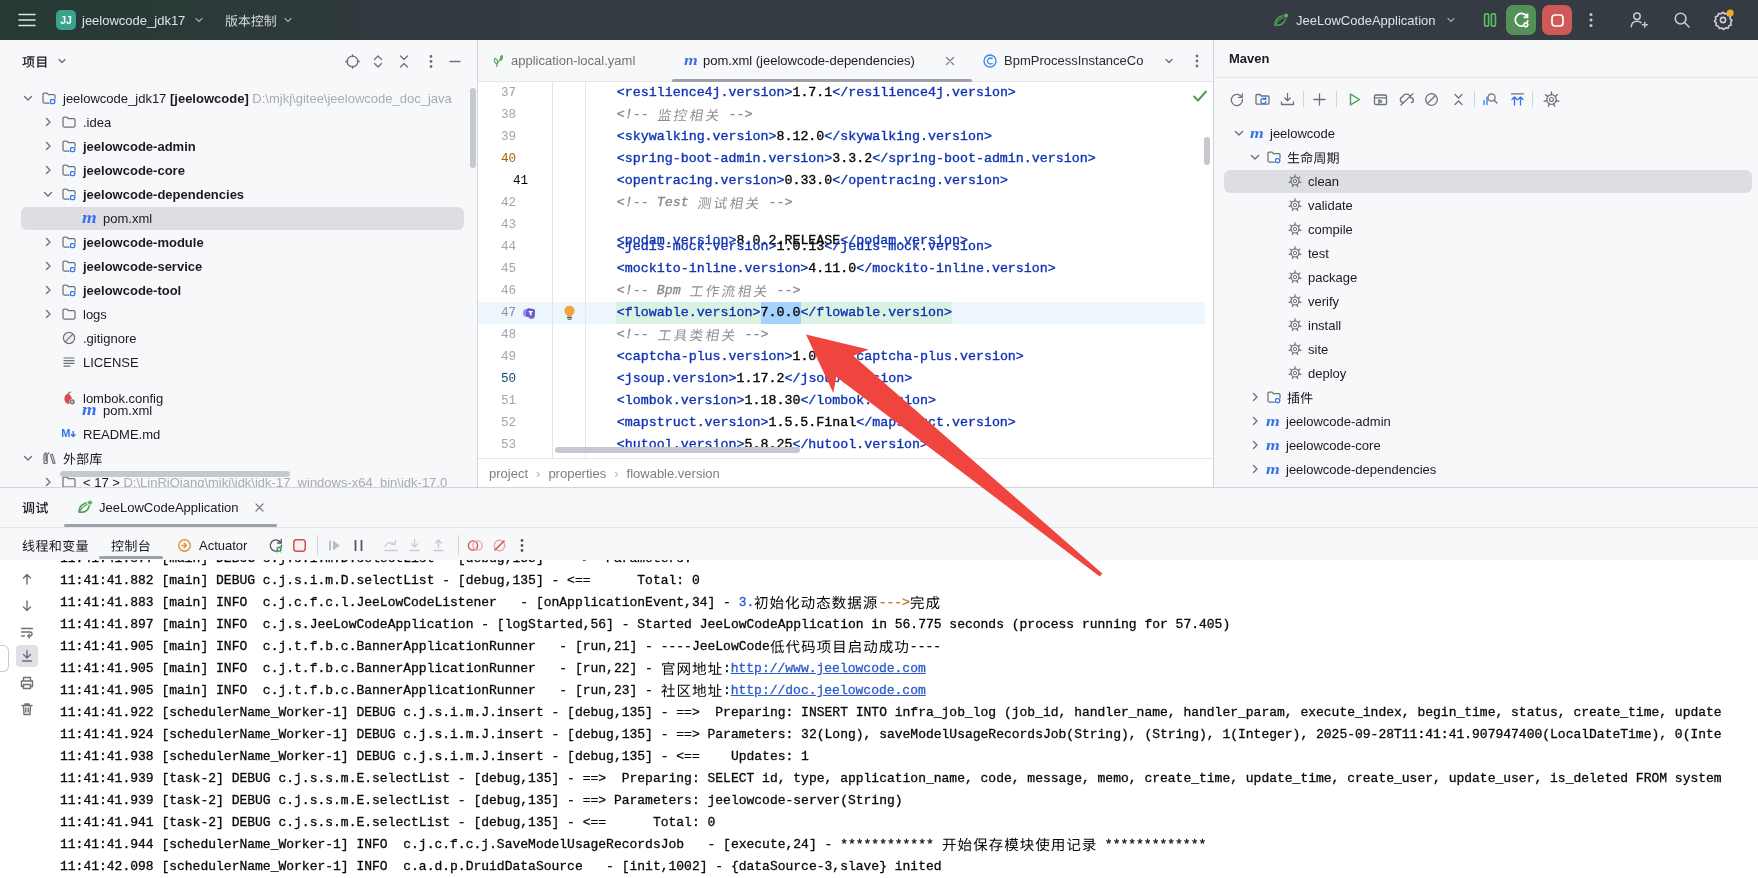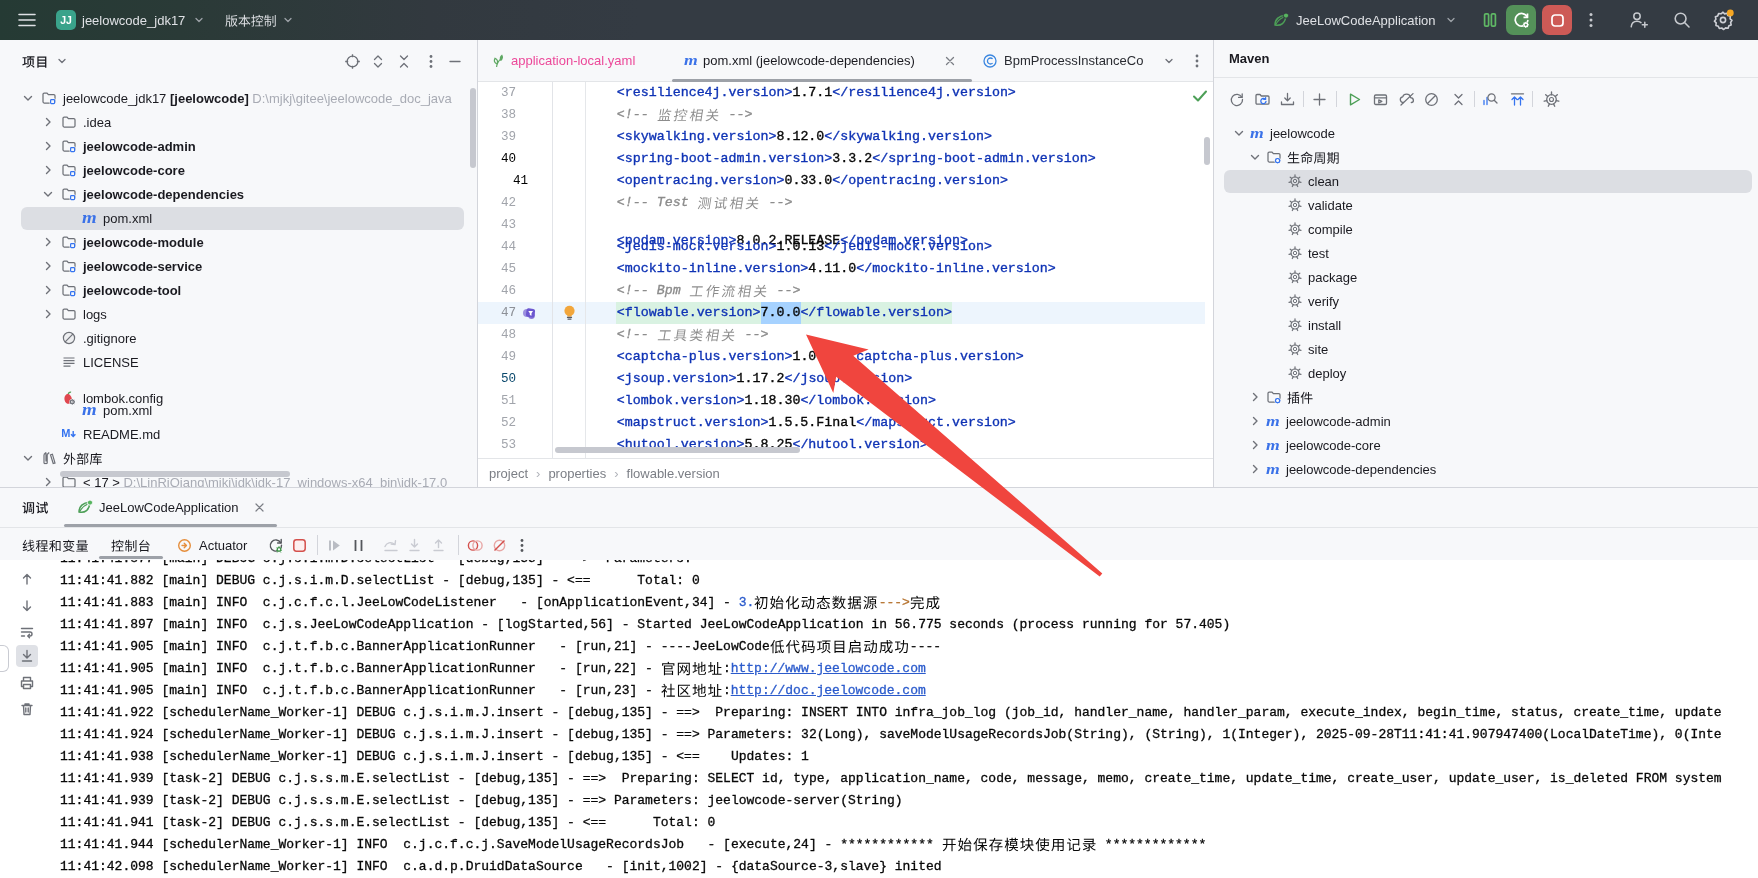--- a/index.html
+++ b/index.html
@@ -454,21 +454,21 @@
         </svg>
         <span style="display:inline-block;width:6px"></span>
         <span>&lt; 17 &gt; <span class="grey">D:\LinRiQiang\miki\jdk\jdk-17_windows-x64_bin\jdk-17.0</span></span>
       </div>
       <div class="abs" style="left:470px;top:48px;width:6px;height:80px;border-radius:3px;background:#c6c8cf"></div>
       <div class="abs" style="left:60px;top:431px;width:230px;height:6px;border-radius:3px;background:#c6c8cf"></div>
     </div>
     <div id="editor">
       <div class="abs" style="left:0;top:0;width:735px;height:42px;background:#f7f8fa"></div>
       <div class="hborder" style="left:0;top:41px;width:735px;background:#e3e5e8"></div>
-      <div class="row" style="left:11px;top:0;height:41px;gap:6px;font-size:13px;color:#ec4899">
+      <div class="row" style="left:11px;top:0;height:41px;gap:6px;font-size:13px;color:#737373">
         <svg width="16" height="16" viewBox="0 0 16 16">
           <path d="M7.6 14 C7.9 10.8 9.3 8 12 5.6" fill="none" stroke="#5fa863" stroke-width="1.2"></path>
           <path d="M11.2 7.6 C10.2 5.1 10.8 2.9 13.1 1.6 C14.6 3.8 14.3 6.2 12.1 7.9 C11.7 8.1 11.4 8 11.2 7.6Z" fill="#5fa863"></path>
           <path d="M8.3 10.4 C8.9 8.2 8.2 6.2 6 5.2 C4.9 7.3 5.5 9.5 7.5 10.7 C7.9 10.9 8.2 10.8 8.3 10.4Z" fill="none" stroke="#5fa863" stroke-width="1.2"></path>
         </svg>
         <span>application-local.yaml</span>
       </div>
       <div class="row" style="left:206px;top:0;height:41px;gap:6px;font-size:13px;color:#1a1a20">
         <span style="display:inline-block;width:13px;font-family:'Liberation Serif',serif;font-style:italic;font-weight:700;color:#3b72e8;font-size:15px;line-height:1;transform:scaleX(1.18);transform-origin:0 50%">m</span>
         <span>pom.xml (jeelowcode-dependencies)</span>
@@ -512,21 +512,21 @@
       <div class="codeline" style="left:75px;top:64px">        <span class="cm">&lt;!-- <svg width="63.84" height="14.42" viewBox="0 0 63.84 14.42" style="vertical-align:-2.18px;margin-bottom:-2.18px;overflow:visible">
             <g fill="#8c8c8c">
               <use href="#q12" transform="translate(0.0 12.24) skewX(-9) scale(0.0136 -0.0136)"></use>
               <use href="#q14" transform="translate(15.96 12.24) skewX(-9) scale(0.0136 -0.0136)"></use>
               <use href="#q18" transform="translate(31.92 12.24) skewX(-9) scale(0.0136 -0.0136)"></use>
               <use href="#q24" transform="translate(47.88 12.24) skewX(-9) scale(0.0136 -0.0136)"></use>
             </g>
           </svg> --&gt;</span></div>
       <div class="lnum" style="left:0;top:86px;color:#a1a4ab">39</div>
       <div class="codeline" style="left:75px;top:86px">        <span class="t">&lt;skywalking.version&gt;</span>8.12.0<span class="t">&lt;/skywalking.version&gt;</span></div>
-      <div class="lnum" style="left:0;top:108px;color:#000000">40</div>
+      <div class="lnum" style="left:0;top:108px;color:#a16207">40</div>
       <div class="codeline" style="left:75px;top:108px">        <span class="t">&lt;spring-boot-admin.version&gt;</span>3.3.2<span class="t">&lt;/spring-boot-admin.version&gt;</span></div>
       <div class="lnum" style="left:12px;top:130px;color:#000000">41</div>
       <div class="codeline" style="left:75px;top:130px">        <span class="t">&lt;opentracing.version&gt;</span>0.33.0<span class="t">&lt;/opentracing.version&gt;</span></div>
       <div class="lnum" style="left:0;top:152px;color:#a1a4ab">42</div>
       <div class="codeline" style="left:75px;top:152px">        <span class="cm">&lt;!-- Test <svg width="63.84" height="14.42" viewBox="0 0 63.84 14.42" style="vertical-align:-2.18px;margin-bottom:-2.18px;overflow:visible">
             <g fill="#8c8c8c">
               <use href="#q3" transform="translate(0.0 12.24) skewX(-9) scale(0.0136 -0.0136)"></use>
               <use href="#q9" transform="translate(15.96 12.24) skewX(-9) scale(0.0136 -0.0136)"></use>
               <use href="#q18" transform="translate(31.92 12.24) skewX(-9) scale(0.0136 -0.0136)"></use>
               <use href="#q24" transform="translate(47.88 12.24) skewX(-9) scale(0.0136 -0.0136)"></use>

